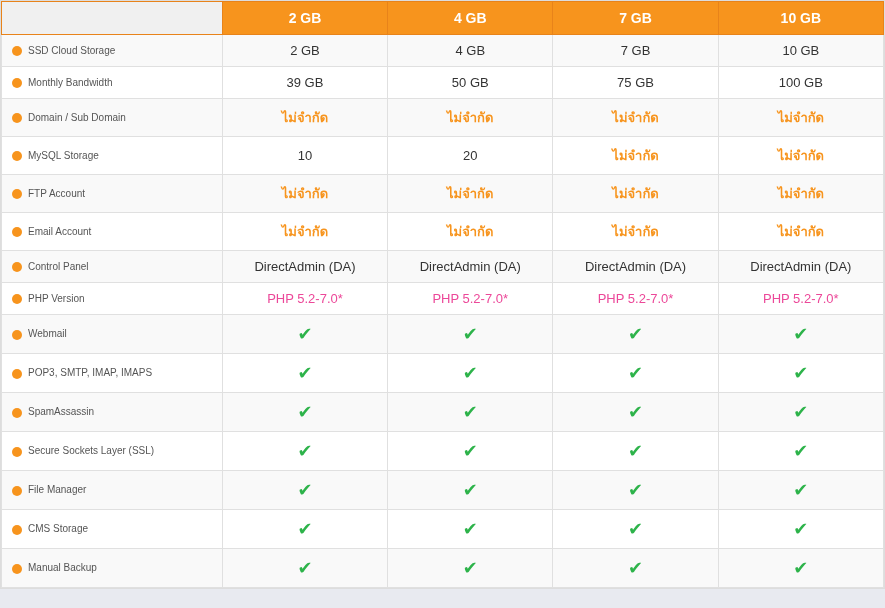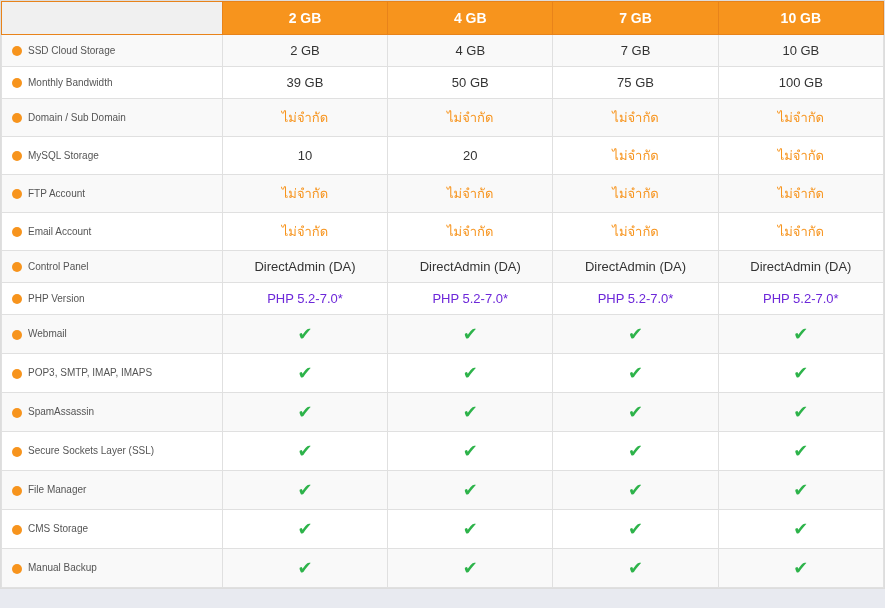--- a/index.html
+++ b/index.html
@@ -55,28 +55,28 @@
       display: inline-block;
       width: 10px;
       height: 10px;
       background: #f7941d;
       border-radius: 50%;
       margin-right: 6px;
       vertical-align: middle;
     }
     .thai-text {
       color: #f7941d;
-      font-weight: normal;
+      font-weight: bold;
     }
     .check-icon {
       color: #2db34a;
       font-size: 18px;
     }
     .php-link {
-      color: #6d28d9;
+      color: #ec4899;
       text-decoration: none;
     }
   </style>
 </head>
 <body>
 
 <div class="table-wrapper">
   <table>
     <thead>
       <tr>

